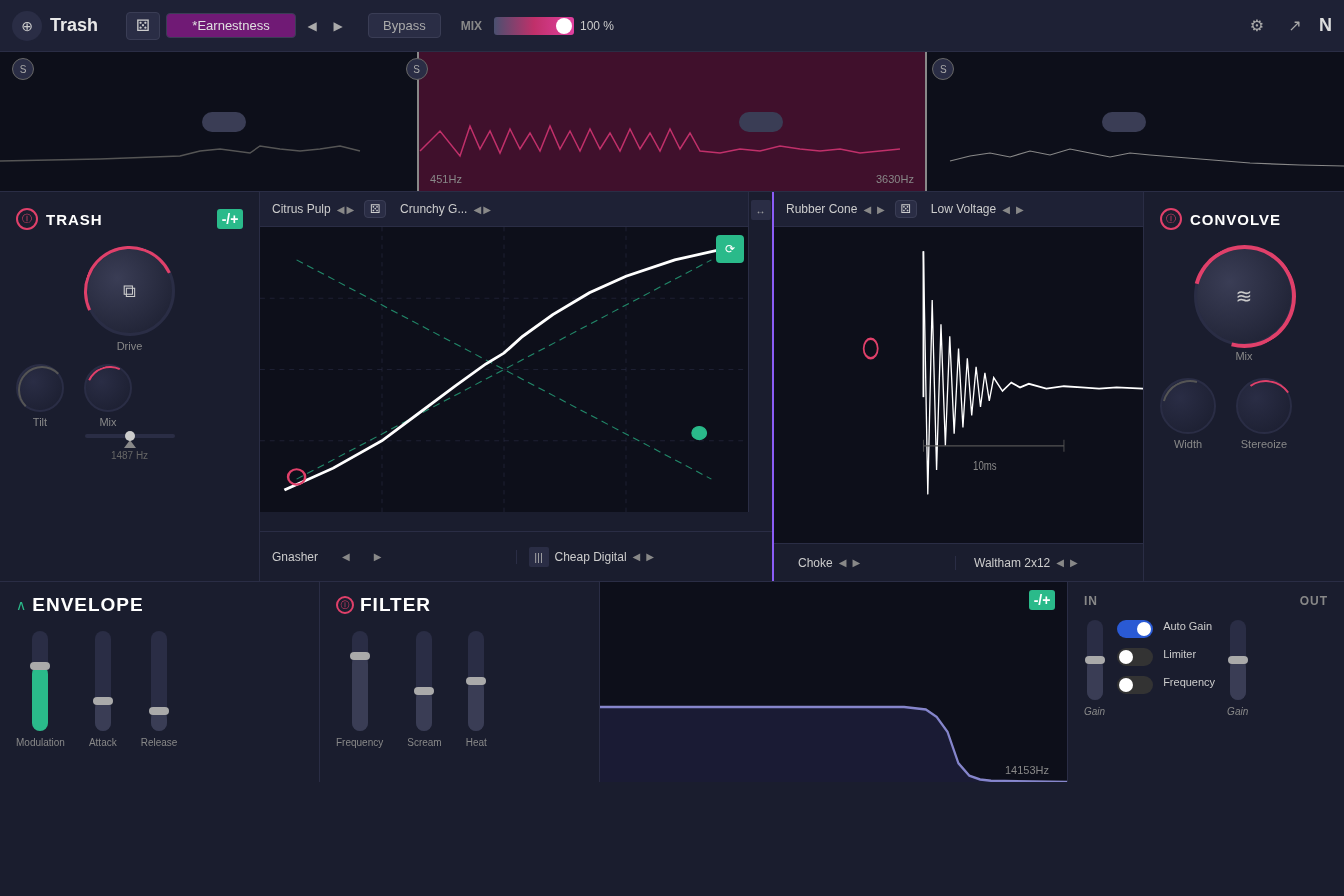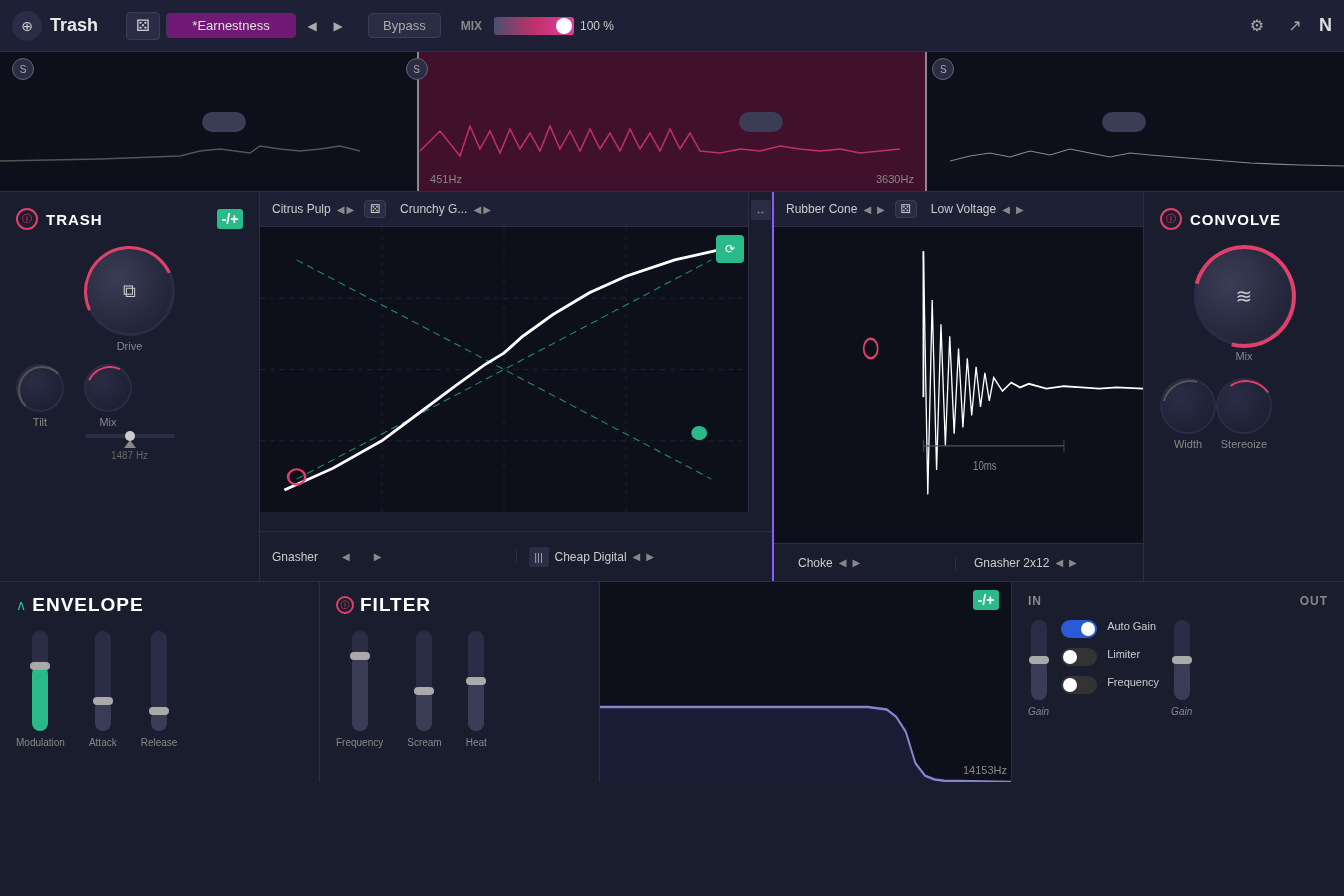--- a/index.html
+++ b/index.html
@@ -535,28 +535,28 @@
     
     .eq-display {
       flex: 1;
       background: #0d0f1a;
       border-right: 1px solid #2a2d45;
       position: relative;
     }
     .eq-freq-label {
       position: absolute;
       bottom: 6px;
-      right: 4px;
+      right: 18px;
       font-size: 11px;
       color: #888;
     }
 
     
     .in-out-panel {
-      width: 332px;
+      width: 276px;
       padding: 12px 16px;
       display: flex;
       flex-direction: column;
       gap: 8px;
     }
     .in-out-header {
       display: flex;
       justify-content: space-between;
     }
     .in-out-label {
@@ -609,20 +609,21 @@
       display: flex;
       align-items: center;
       padding: 0 12px;
       gap: 6px;
       height: 38px;
       border-top: 1px solid #2a2d45;
     }
 
     .convolve-small-row {
       display: flex;
+      gap: 20px;
       margin-top: 16px;
       align-items: center;
     }
     .convolve-small-knob {
       width: 56px; height: 56px;
       border-radius: 50%;
       background: radial-gradient(circle at 35% 35%, #2a2d45, #1a1d2e);
       border: 2px solid #2a2d45;
       cursor: pointer;
       position: relative;
@@ -806,21 +807,21 @@
         <text x="190" y="200" fill="#888" font-size="11" text-anchor="middle">10ms</text>
       </svg>
     </div>
     <div class="bottom-selector dist-bottom">
       <div style="flex:1; display:flex; align-items:center; padding:0 12px; gap:6px; border-right:1px solid #2a2d45;">
         <span class="selector-name">Choke</span>
         <button class="arr-btn">◀</button>
         <button class="arr-btn">▶</button>
       </div>
       <div style="flex:1; display:flex; align-items:center; padding:0 12px; gap:6px;">
-        <span class="selector-name">Gnasher 2x12</span>
+        <span class="selector-name">Waltham 2x12</span>
         <button class="arr-btn">◀</button>
         <button class="arr-btn">▶</button>
       </div>
     </div>
   </div>
 
   <div class="convolve-panel">
     <div class="panel-header">
       <button class="power-btn">Ⓘ</button>
       <span class="panel-title">CONVOLVE</span>

